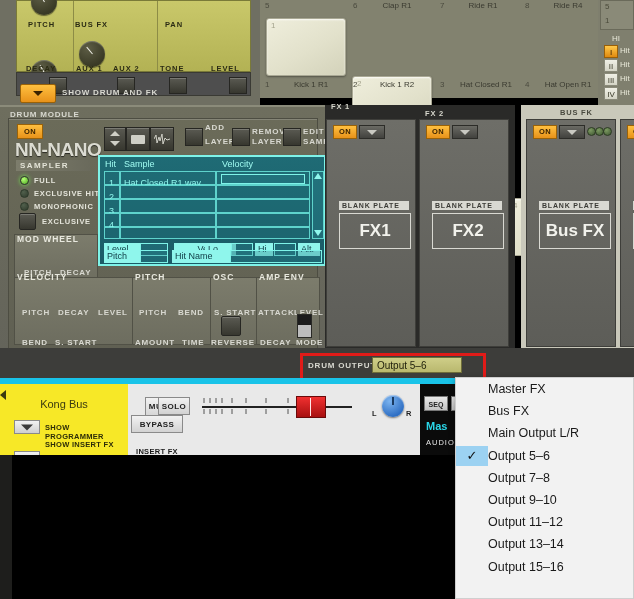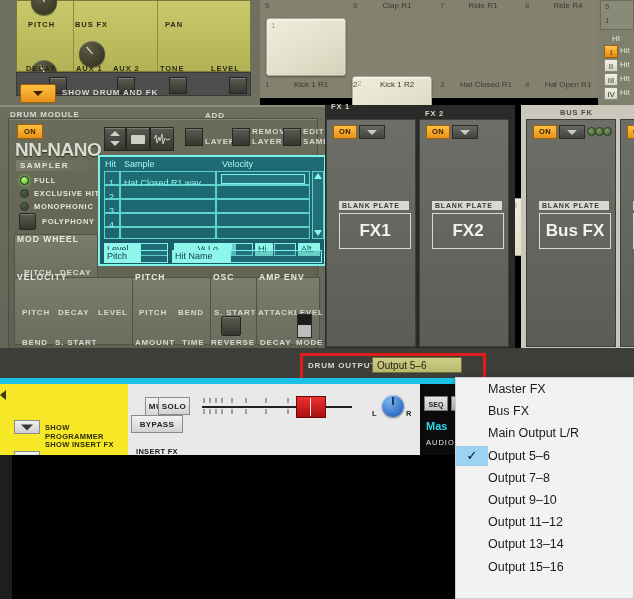--- a/index.html
+++ b/index.html
@@ -266,21 +266,21 @@
 <div class="abs nosel" id="nnSub" style="left:16px;top:160px;width:66px;">SAMPLER</div>
 
 <div class="abs led on" style="left:20px;top:176px;"></div>
 <div class="abs modeLbl nosel" style="left:34px;top:176px;">FULL</div>
 <div class="abs led off" style="left:20px;top:189px;"></div>
 <div class="abs modeLbl nosel" style="left:34px;top:189px;">EXCLUSIVE HITS</div>
 <div class="abs led off" style="left:20px;top:202px;"></div>
 <div class="abs modeLbl nosel" style="left:34px;top:202px;">MONOPHONIC</div>
 
 <div class="abs sqbtn" style="left:19px;top:213px;width:15px;height:15px;border-radius:2px;"></div>
-<div class="abs modeLbl nosel" style="left:42px;top:217px;">POLYPHONY</div>
+<div class="abs modeLbl nosel" style="left:42px;top:217px;">EXCLUSIVE</div>
 
 <div class="abs groupbox" style="left:14px;top:234px;width:82px;height:46px;"></div>
 <div class="abs grouphdr nosel" style="left:17px;top:234px;">MOD WHEEL</div>
 <div class="abs knob grey" style="left:24px;top:245px;width:22px;height:22px;">
   <div class="ptr" style="left:11px;top:3px;height:9px;transform:rotate(0deg);"></div>
   </div>
 <div class="abs label-lt nosel" style="left:24px;top:268px;">PITCH</div>
 <div class="abs knob grey" style="left:62px;top:245px;width:22px;height:22px;">
   <div class="ptr" style="left:11px;top:3px;height:9px;transform:rotate(0deg);"></div>
   </div>
@@ -293,21 +293,21 @@
 <div class="abs sqbtn" style="left:126px;top:127px;width:22px;height:22px;">
   <div class="abs" style="left:4px;top:7px;width:14px;height:9px;background:#cfcfc6;border-radius:1px;"></div>
   </div>
 <div class="abs sqbtn" style="left:150px;top:127px;width:22px;height:22px;">
   <svg width="16" height="12" viewBox="0 0 16 12" style="position:absolute;left:3px;top:5px;">
     <path d="M0 6 L2 2 L3 10 L5 4 L6 8 L8 1 L9 11 L11 5 L13 7 L16 6" stroke="#cfcfc6" fill="none" stroke-width="1"></path>
     </svg>
   </div>
 
 <div class="abs sqbtn" style="left:185px;top:128px;width:16px;height:16px;"></div>
-<div class="abs label-lt nosel" style="left:205px;top:111px;">ADD</div>
+<div class="abs label-lt nosel" style="left:205px;top:123px;">ADD</div>
 <div class="abs label-lt nosel" style="left:205px;top:137px;">LAYER</div>
 
 <div class="abs sqbtn" style="left:232px;top:128px;width:16px;height:16px;"></div>
 <div class="abs label-lt nosel" style="left:252px;top:127px;">REMOVE</div>
 <div class="abs label-lt nosel" style="left:252px;top:137px;">LAYER</div>
 
 <div class="abs sqbtn" style="left:283px;top:128px;width:16px;height:16px;"></div>
 <div class="abs label-lt nosel" style="left:303px;top:127px;">EDIT</div>
 <div class="abs label-lt nosel" style="left:303px;top:137px;">SAMPLE</div>
 
@@ -454,20 +454,21 @@
 
 <div class="abs" id="outRow"></div>
 <div class="abs label-lt nosel" style="left:308px;top:361px;">DRUM OUTPUT</div>
 <div class="abs" id="outSelect" style="left:372px;top:357px;width:90px;height:16px;line-height:14px;">Output 5–6</div>
 
 <div class="abs" id="redBox" style="left:300px;top:353px;width:186px;height:30px;"></div>
 
 <div class="abs" id="cyanBar"></div>
 <div class="abs" id="kongRow">
   <div class="abs" id="kongYellow">
+    <div class="abs" id="kongTitle" style="left:0;top:14px;width:128px;">Kong Bus</div>
     <div class="abs ybtn" style="left:14px;top:36px;width:26px;height:14px;"></div>
     <div class="abs yb-lbl" style="left:45px;top:39px;">SHOW PROGRAMMER</div>
     <div class="abs ybtn" style="left:14px;top:53px;width:26px;height:14px;"></div>
     <div class="abs yb-lbl" style="left:45px;top:56px;">SHOW INSERT FX</div>
     <div class="abs" style="left:0;top:6px;border-top:5px solid transparent;border-bottom:5px solid transparent;border-right:6px solid #3a3a10;"></div>
   </div>
 
   <div class="abs smallbtn" style="left:145px;top:13px;width:32px;height:22px;line-height:18px;">MUTE</div>
   <div class="abs smallbtn" style="left:158px;top:13px;width:32px;height:18px;line-height:18px;">SOLO</div>
   <div class="abs smallbtn" style="left:131px;top:31px;width:52px;height:18px;line-height:18px;">BYPASS</div>

